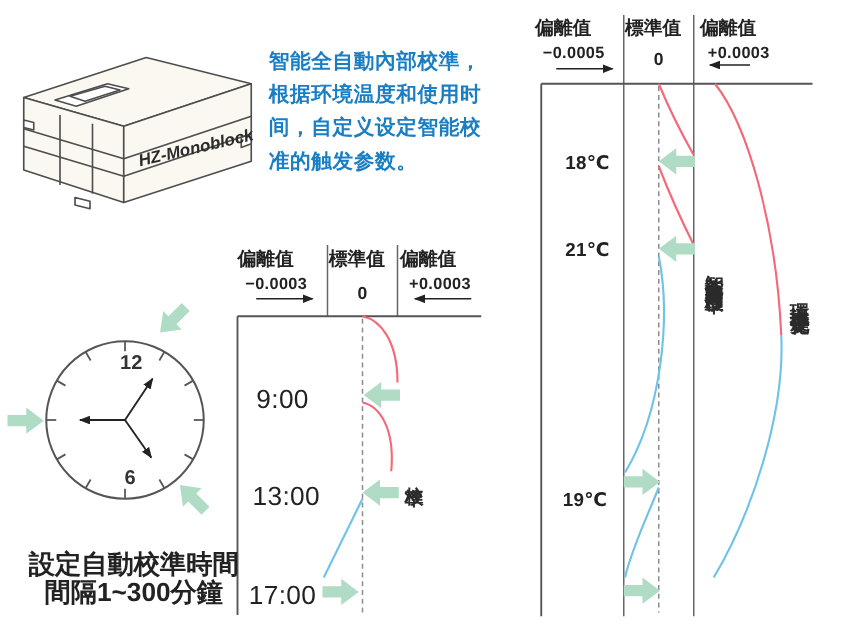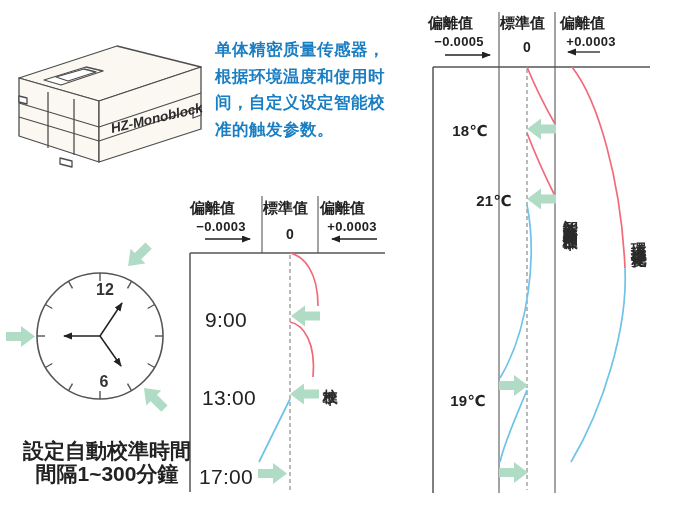--- a/index.html
+++ b/index.html
@@ -131,21 +131,21 @@
       <path d="M625,268 C628,330 602,410 571,462" stroke="#6fc2e8"></path>
     </g>
     <g fill="#b0dcc6">
       <path d="M0,6 L15,6 L15,0 L29,10.5 L15,21 L15,15 L0,15 Z" transform="translate(556,139.5) rotate(180)"></path>
       <path d="M0,6 L15,6 L15,0 L29,10.5 L15,21 L15,15 L0,15 Z" transform="translate(556,209.5) rotate(180)"></path>
       <path d="M0,6 L15,6 L15,0 L29,10.5 L15,21 L15,15 L0,15 Z" transform="translate(499,375)"></path>
       <path d="M0,6 L15,6 L15,0 L29,10.5 L15,21 L15,15 L0,15 Z" transform="translate(499,462)"></path>
     </g>
   </svg>
 
-  <div class="intro">单体精密质量传感器，根据环境温度和使用时间，自定义设定智能校准的触发参数。</div>
+  <div class="intro">智能全自動內部校準，根据环境温度和使用时间，自定义设定智能校准的触发参数。</div>
 
   <div class="caption" style="left:22px;top:437px;">設定自動校準時間</div>
   <div class="caption" style="left:22px;top:460px;">間隔1~300分鐘</div>
 
   <div class="lbl hdr-title" style="left:190px;top:199px;width:64px;">偏離值</div>
   <div class="lbl hdr-val" style="left:186px;top:220px;width:70px;">−0.0003</div>
   <div class="lbl hdr-title" style="left:263px;top:199px;width:54px;">標準值</div>
   <div class="lbl hdr-val" style="left:263px;top:226px;width:54px;font-size:14px;">0</div>
   <div class="lbl hdr-title" style="left:320px;top:199px;width:64px;">偏離值</div>
   <div class="lbl hdr-val" style="left:317px;top:220px;width:70px;">+0.0003</div>
@@ -157,19 +157,19 @@
   <div class="lbl vert" style="left:322px;top:377px;font-weight:bold;">校準</div>
 
   <div class="lbl hdr-title" style="left:428px;top:14px;width:64px;">偏離值</div>
   <div class="lbl hdr-val" style="left:424px;top:35px;width:70px;">−0.0005</div>
   <div class="lbl hdr-title" style="left:500px;top:14px;width:54px;">標準值</div>
   <div class="lbl hdr-val" style="left:500px;top:39px;width:54px;font-size:14px;">0</div>
   <div class="lbl hdr-title" style="left:560px;top:14px;width:64px;">偏離值</div>
   <div class="lbl hdr-val" style="left:556px;top:35px;width:70px;">+0.0003</div>
 
   <div class="lbl temp-lbl" style="left:450px;top:122px;width:40px;">18℃</div>
-  <div class="lbl temp-lbl" style="left:450px;top:192px;width:40px;margin-left:24px;">21℃</div>
+  <div class="lbl temp-lbl" style="left:450px;top:192px;width:40px;">21℃</div>
   <div class="lbl temp-lbl" style="left:448px;top:378px;width:40px;margin-top:14px;">19℃</div>
 
   <div class="lbl vert" style="left:562px;top:208px;height:150px;">智能全自動內部校準</div>
   <div class="lbl vert" style="left:630px;top:230px;height:110px;font-size:15.5px;">環境溫度變化</div>
 
 </div>
 
 </body></html>

